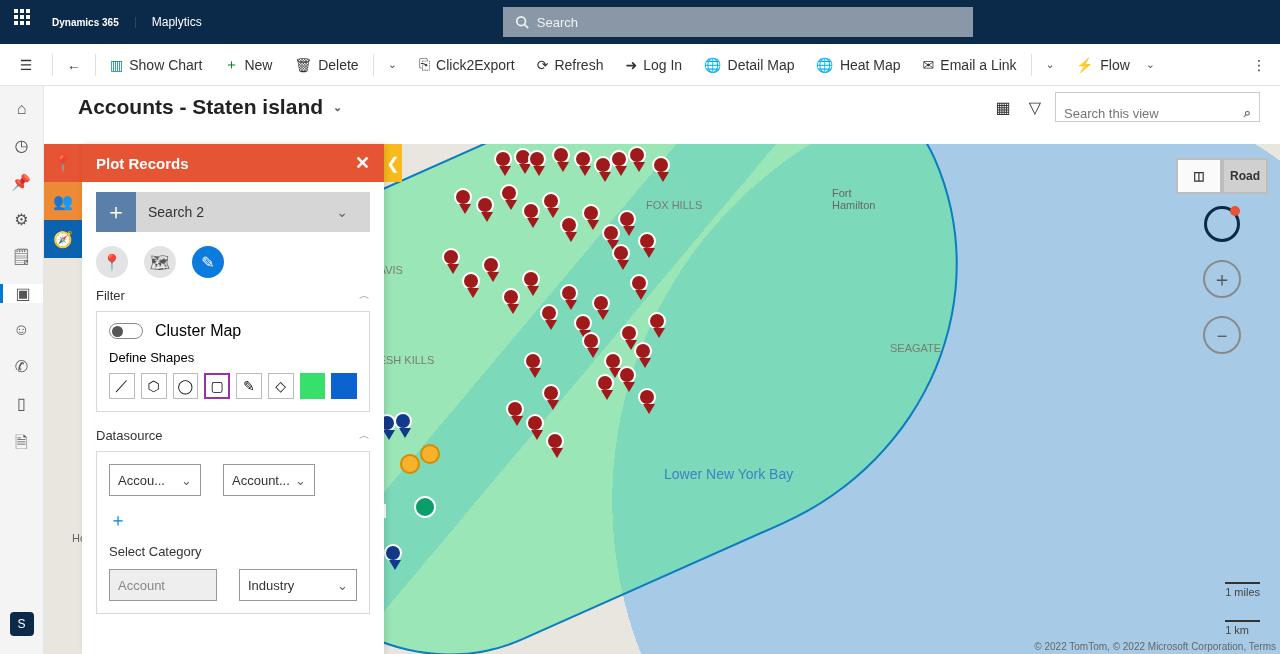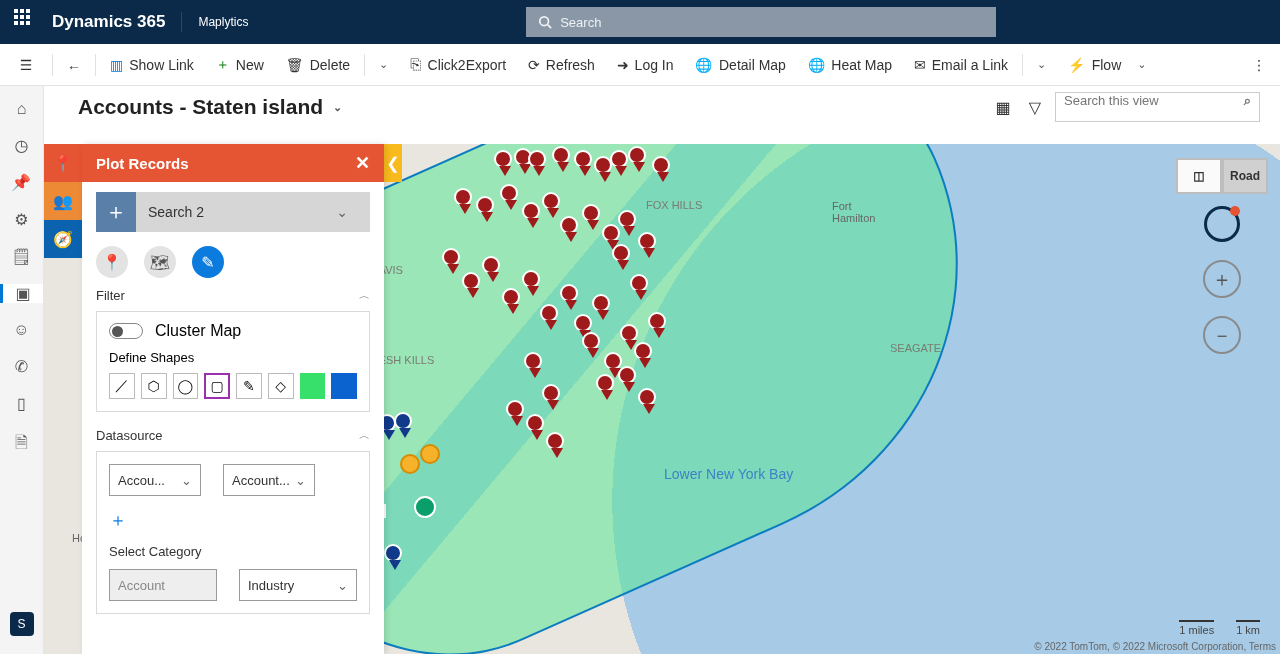--- a/index.html
+++ b/index.html
@@ -2,21 +2,21 @@
 <html><head>
 <meta charset="utf-8">
 <style>
   * { margin:0; padding:0; box-sizing:border-box; font-family:Segoe UI, Arial, sans-serif; }
   body { width:1280px; height:654px; overflow:hidden; background:#fff; position:relative; }
 
   
   .topbar { height:44px; background:#0b2a4a; display:flex; align-items:center; color:#fff; padding:0 6px; }
   .waffle { width:26px; height:26px; display:grid; grid-template-columns:repeat(3,4px); grid-auto-rows:4px; gap:2px; margin:0 12px 0 8px; }
   .waffle div{background:#fff;}
-  .brand { font-weight:600; font-size:17px; padding-right:16px; border-right:1px solid #2d4660; }
+  .brand { font-weight:600; font-size:10px; padding-right:16px; border-right:1px solid #2d4660; }
   .appname{ padding-left:16px; font-size:12px; }
   .search-global{ margin:0 auto; width:470px; height:30px; background:#8997a6; display:flex; align-items:center; color:#eef2f5; padding:0 12px; font-size:13px;}
   .search-global svg{margin-right:8px;}
   .topicons{ display:flex; gap:22px; align-items:center; margin-right:8px;}
   .topicons .circ{width:30px;height:30px;border:1px solid #8aa;border-radius:50%;display:flex;align-items:center;justify-content:center;font-size:11px;color:#cdd9e3;}
   .tic{opacity:.9}
 
   
   .cmdbar{height:42px;border-bottom:1px solid #e3e3e3;display:flex;align-items:center;padding:0 4px;color:#333;font-size:14px;gap:2px;}
   .cmdbar .btn{display:flex;align-items:center;gap:6px;padding:0 10px;height:100%;cursor:pointer;}
@@ -24,21 +24,21 @@
   .chev{font-size:11px;color:#555;}
   .cmdbar .rightend{margin-left:auto;display:flex;align-items:center;}
   .hamb{width:44px;display:flex;align-items:center;justify-content:center;}
   .green{color:#107c10;}
 
   
   .viewhdr{height:58px;display:flex;align-items:center;padding:0 20px 16px 78px;}
   .viewhdr h1{font-size:21px;font-weight:600;color:#222;display:flex;align-items:center;gap:10px;}
   .viewhdr .spacer{flex:1;}
   .viewhdr .ico{color:#333;margin-left:18px;}
-  .searchview{border:1px solid #ccc;height:30px;width:205px;display:flex;align-items:flex-start;padding:0 8px;font-size:13px;color:#767676;margin-left:14px;background:#fff;}
+  .searchview{border:1px solid #ccc;height:30px;width:205px;display:flex;align-items:flex-end;padding:0 8px;font-size:13px;color:#767676;margin-left:14px;background:#fff;}
   .searchview input{border:0;outline:0;flex:1;font-size:13px;}
   .mag{font-weight:900;}
 
   
   .leftrail{position:absolute;left:0;top:86px;bottom:0;width:44px;background:#f4f4f4;border-right:1px solid #e5e5e5;display:flex;flex-direction:column;align-items:center;gap:18px;padding-top:14px;}
   .leftrail .ri{color:#555;font-size:16px;}
   .leftrail .accent{border-left:3px solid #0078d4;background:#fff;width:100%;display:flex;justify-content:center;}
   .leftrail .sbox{margin-top:auto;margin-bottom:18px;width:24px;height:24px;background:#0b2a4a;border-radius:4px;color:#fff;font-size:12px;display:flex;align-items:center;justify-content:center;}
 
   
@@ -104,21 +104,21 @@
   .sw.green{background:#36e06a;} .sw.blu{background:#0b63d0;}
 
   .dszone{border:1px solid #d9d9d9;padding:12px;margin-top:8px;}
   .selrow{display:flex;gap:22px;}
   .sel{border:1px solid #999;height:32px;width:92px;display:flex;align-items:center;padding:0 8px;font-size:13px;color:#333;}
   .sel .dd{margin-left:auto;color:#666;}
   .addplus{color:#0b7bde;font-size:18px;margin:12px 0;}
   .subh{font-size:13px;margin:6px 0 10px;color:#333;}
   .grayfld{background:#eee;color:#888;}
 
-  .scale{position:absolute;right:20px;bottom:18px;font-size:11px;color:#444;display:flex;gap:22px;}
+  .scale{position:absolute;right:20px;bottom:18px;font-size:11px;color:#444;display:flex;gap:22px;flex-direction:column;}
   .copyr{position:absolute;right:4px;bottom:2px;font-size:10px;color:#666;}
   .mbing{position:absolute;left:50px;bottom:4px;font-size:9px;color:#777;}
 </style>
 </head>
 <body>
 
 <div class="topbar">
   <div class="waffle">
       <div></div>
       <div></div>
@@ -141,21 +141,21 @@
   </div>
 </div>
 
 <div class="cmdbar">
   <div class="hamb">☰</div>
   <div class="divv"></div>
   <div class="btn">←</div>
   <div class="divv"></div>
   <div class="btn">
       <span style="color:#0078d4">▥</span>
-      <span>Show Link</span>
+      <span>Show Chart</span>
     </div>
   <div class="btn">
       <span class="green">＋</span>
       <span>New</span>
     </div>
   <div class="btn">
       <span>🗑</span>
       <span>Delete</span>
     </div>
   <div class="divv"></div>
@@ -237,21 +237,21 @@
   <div class="maplabel" style="left:320px;top:120px">TRAVIS</div>
   <div class="maplabel" style="left:320px;top:210px">FRESH KILLS</div>
   <div class="maplabel" style="left:602px;top:55px">FOX HILLS</div>
   <div class="maplabel" style="left:846px;top:198px">SEAGATE</div>
   <div class="maplabel" style="left:74px;top:195px;color:#666">Avenel</div>
   <div class="maplabel" style="left:48px;top:82px;color:#666">Rahway</div>
   <div class="maplabel" style="left:108px;top:236px;color:#666">Port Reading</div>
   <div class="maplabel" style="left:102px;top:282px;color:#666">Sewaren</div>
   <div class="maplabel" style="left:28px;top:388px;color:#666">Hopelawn</div>
   <div class="maplabel" style="left:54px;top:450px;color:#666">Perth Amboy</div>
-  <div class="maplabel" style="left:788px;top:56px;color:#666;white-space:pre">Fort
+  <div class="maplabel" style="left:788px;top:43px;color:#666;white-space:pre">Fort
 Hamilton</div>
   <div class="maplabel" style="left:276px;top:30px;color:#89a8bd;white-space:pre">Pralls
 Island</div>
   <div class="maplabel" style="left:202px;top:88px;color:#89a8bd;white-space:pre">Rahway
 River</div>
   <div class="maplabel baylabel" style="left:620px;top:322px">Lower New York Bay</div>
 
   <div id="pins">
       <div class="pin red" style="left: 450px; top: 6px;"></div>
       <div class="pin red" style="left: 470px; top: 4px;"></div>

